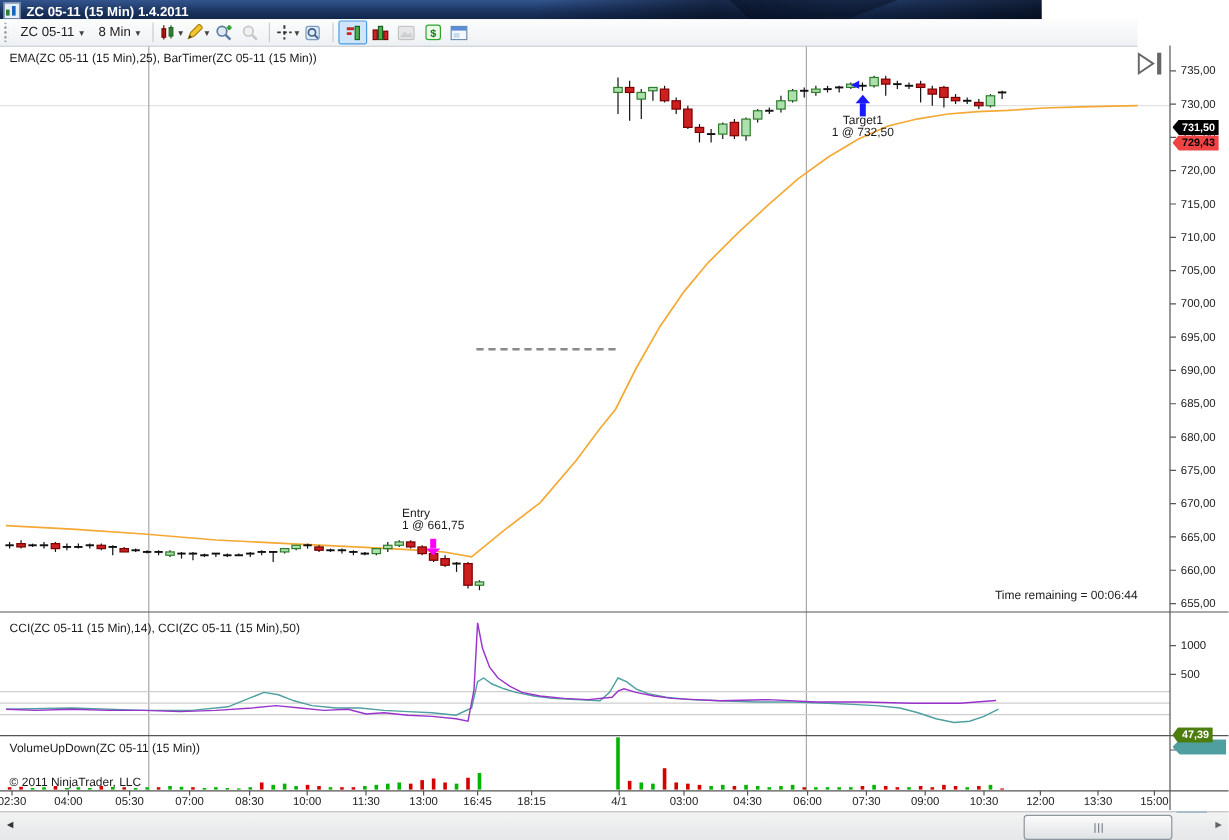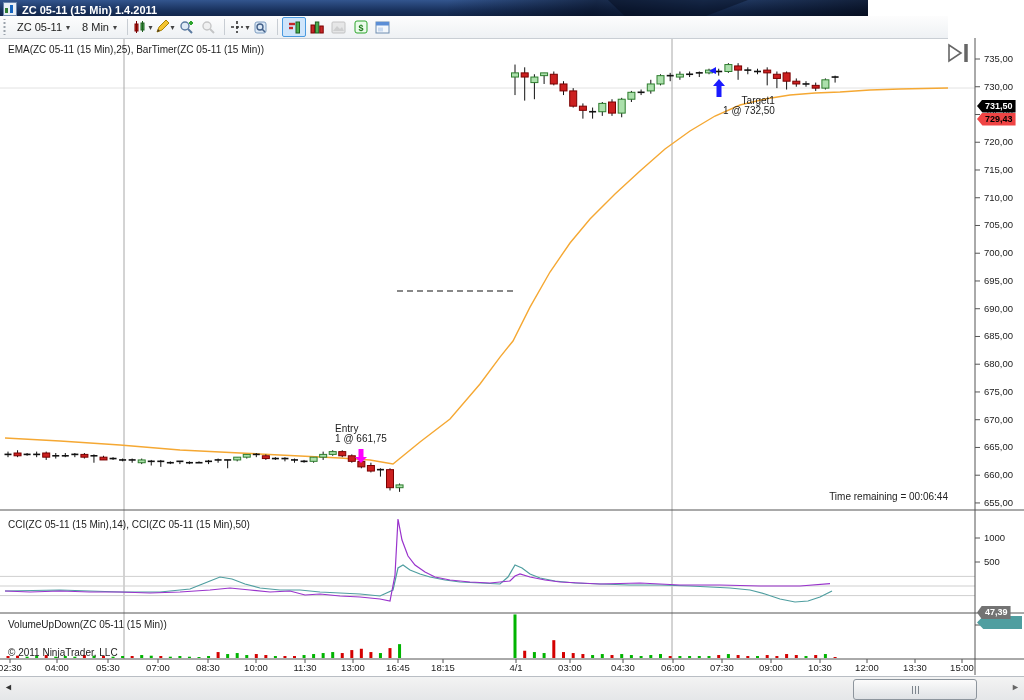--- a/index.html
+++ b/index.html
@@ -487,26 +487,26 @@
       <line x1="966" y1="44" x2="966" y2="62" stroke="#666" stroke-width="3.5"></line>
     </svg>
 
   <div class="flabel" style="left:8px;top:44px;">EMA(ZC 05-11 (15 Min),25), BarTimer(ZC 05-11 (15 Min))</div>
   <div class="flabel" style="left:8px;top:519px;">CCI(ZC 05-11 (15 Min),14), CCI(ZC 05-11 (15 Min),50)</div>
   <div class="flabel" style="left:8px;top:619px;">VolumeUpDown(ZC 05-11 (15 Min))</div>
   <div class="flabel" style="left:8px;top:647px;">© 2011 NinjaTrader, LLC</div>
   <div class="flabel" style="right:76px;top:491px;color:#222;">Time remaining = 00:06:44</div>
 
   <div class="flabel" style="left:361px;top:424px;transform:translateX(-50%);line-height:10px;"><span>Entry</span><br><span>1 @ 661,75</span></div>
-  <div class="flabel" style="left:749px;top:96px;transform:translateX(-50%);text-align:right;line-height:10px;"><span>Target1</span><br><span>1 @ 732,50</span></div>
+  <div class="flabel" style="left:719px;top:96px;transform:translateX(-50%);text-align:center;line-height:10px;"><span>Target1</span><br><span>1 @ 732,50</span></div>
 
   <div class="badge" style="top:71.5px;background:#000;color:#fff;">731,50</div>
   <div class="badge" style="top:84.5px;background:#ef4444;color:#000;">729,43</div>
   <div class="badge" style="top:588px;background:#4f9ea0;color:#fff;width:34px;"></div>
-  <div class="badge" style="top:578px;background:#737373;color:#fff;">47,39</div>
+  <div class="badge" style="top:578px;background:#4d7c0f;color:#fff;">47,39</div>
   <div class="badge" style="top:648px;background:#0369a1;color:#fff;width:18px;">52</div>
 
   <div id="scrollbar">
     <span class="sb-arrow" style="left:4px;">◄</span>
     <div id="sb-thumb">
       <span id="sb-grip">
           <i></i>
           <i></i>
           <i></i>
         </span>

